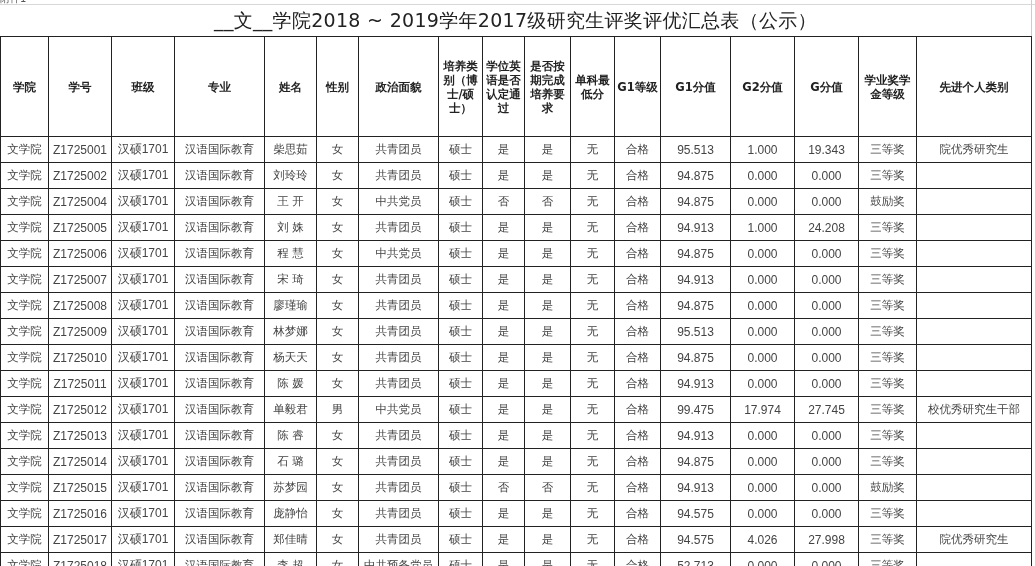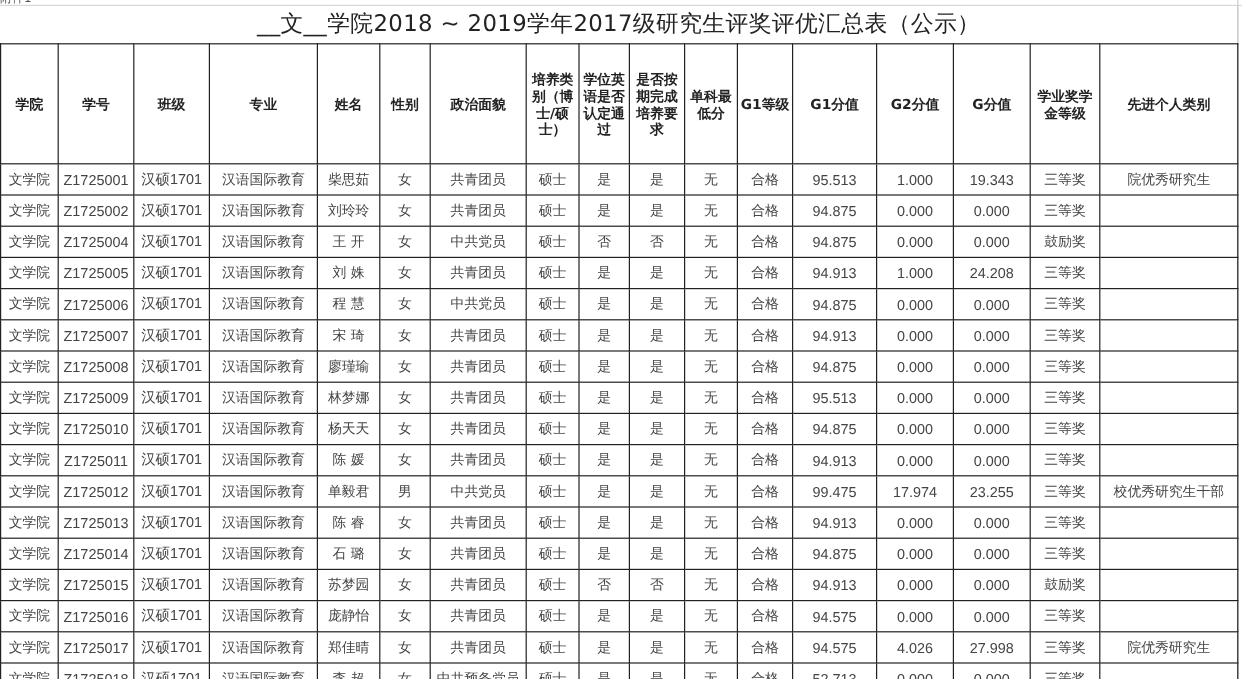--- a/index.html
+++ b/index.html
@@ -266,21 +266,21 @@
         <td>单毅君</td>
         <td>男</td>
         <td>中共党员</td>
         <td>硕士</td>
         <td>是</td>
         <td>是</td>
         <td>无</td>
         <td>合格</td>
         <td class="num">99.475</td>
         <td class="num">17.974</td>
-        <td class="num">23.255</td>
+        <td class="num">27.745</td>
         <td>三等奖</td>
         <td>校优秀研究生干部</td>
       </tr>
       <tr>
         <td>文学院</td>
         <td class="num">Z1725013</td>
         <td class="num">汉硕1701</td>
         <td>汉语国际教育</td>
         <td>陈 睿</td>
         <td>女</td>

